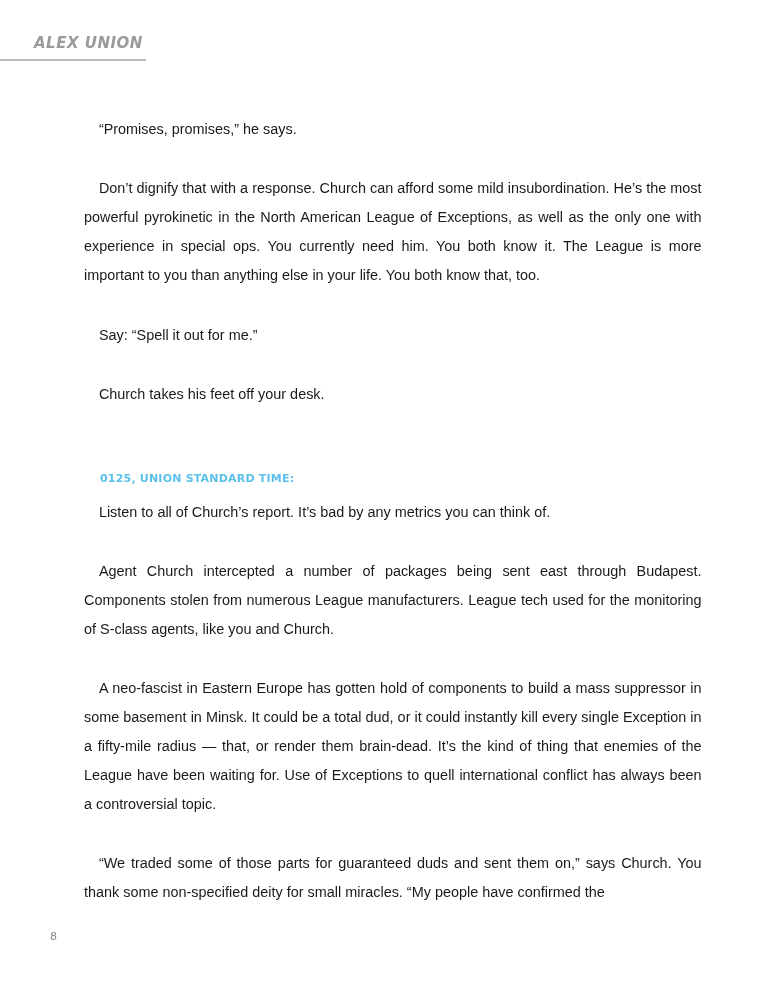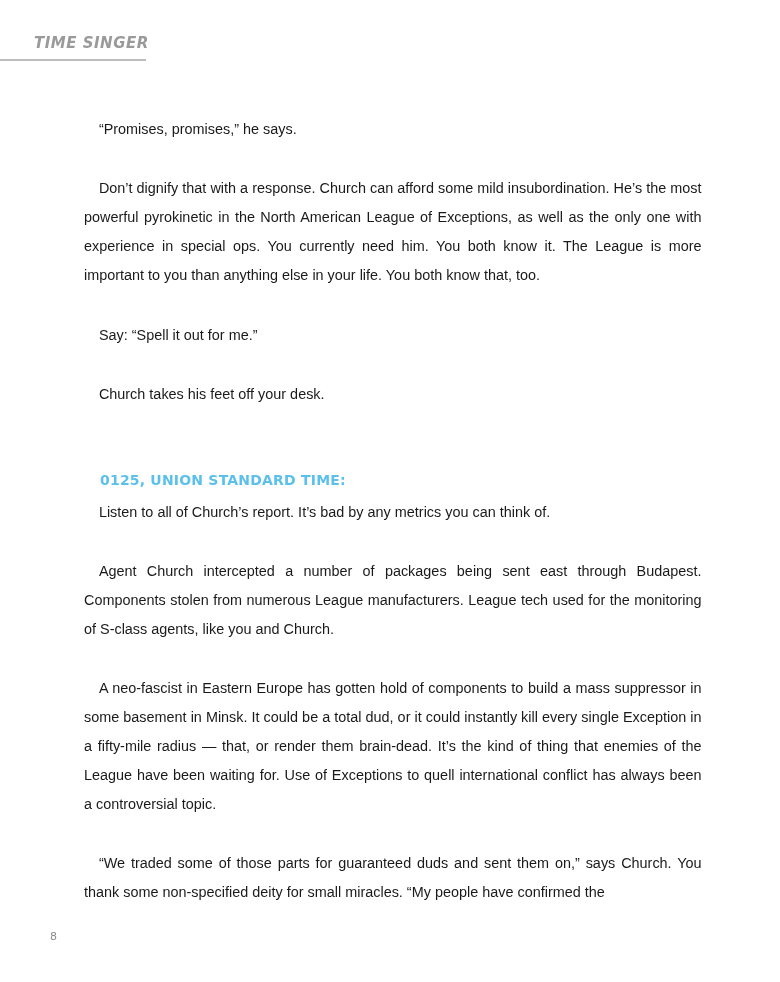--- a/index.html
+++ b/index.html
@@ -51,37 +51,37 @@
     .text-block p {
       margin: 0;
       text-indent: 16px;
     }
     .section-heading {
       position: absolute;
       left: 100px;
       top: 472px;
       font-family: "DejaVu Sans", sans-serif;
       font-weight: bold;
-      font-size: 14px;
+      font-size: 11px;
       color: #5bc0eb;
       letter-spacing: 0.2px;
     }
     .page-number {
       position: absolute;
       left: 50px;
       top: 930px;
       font-family: "DejaVu Sans", sans-serif;
       font-size: 11px;
       color: #8a8a8a;
     }
   </style>
 </head>
 <body>
 
-<div class="running-head">TIME SINGER</div>
+<div class="running-head">ALEX UNION</div>
 <div class="head-rule"></div>
 
 <div class="text-block" style="top:114px;">
   <p>“Promises, promises,” he says.</p>
 </div>
 
 <div class="text-block justify" style="top:173px;">
   <p>Don’t dignify that with a response. Church can afford some mild insubordination. He’s the most powerful pyrokinetic in the North American League of Exceptions, as well as the only one with experience in special ops. You currently need him. You both know it. The League is more important to you than anything else in your life. You both know that, too.</p>
 </div>
 

